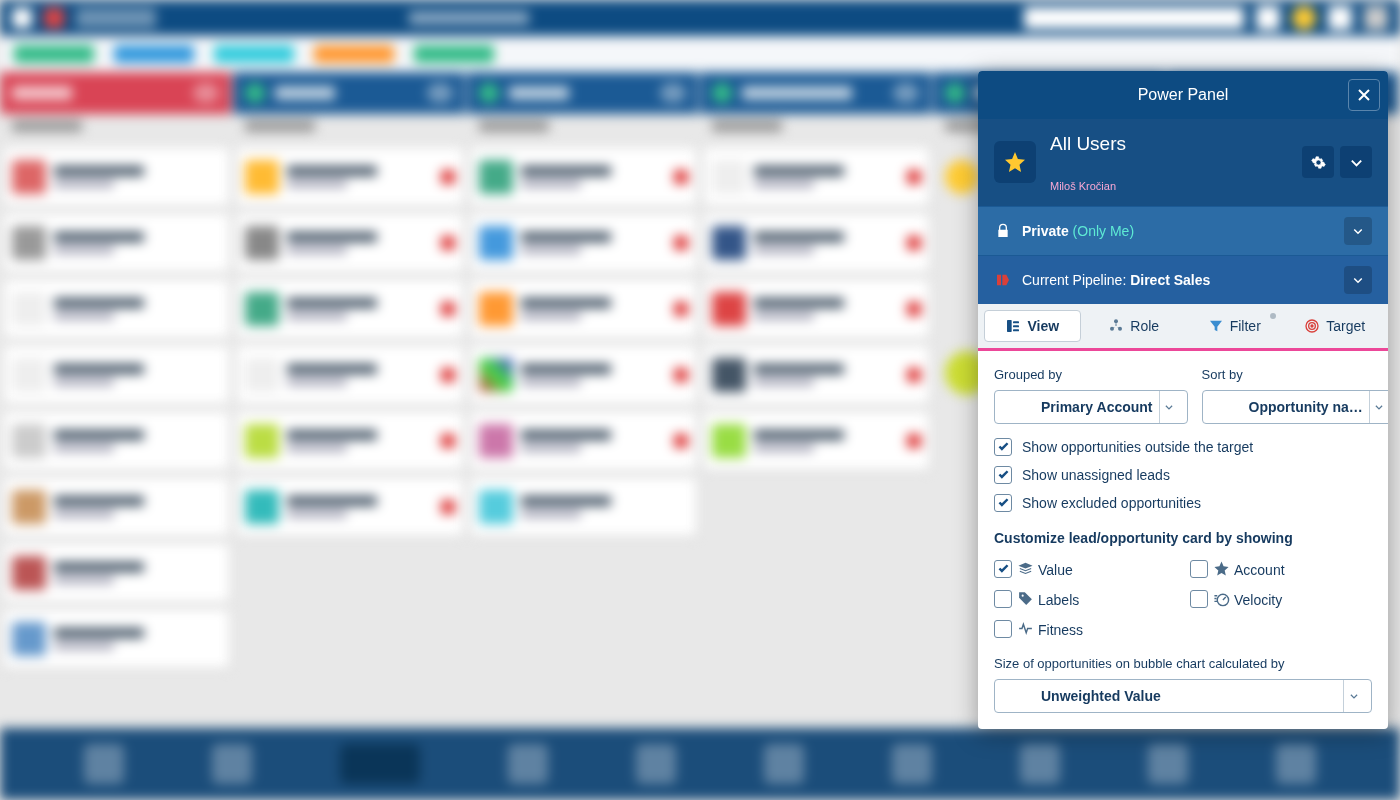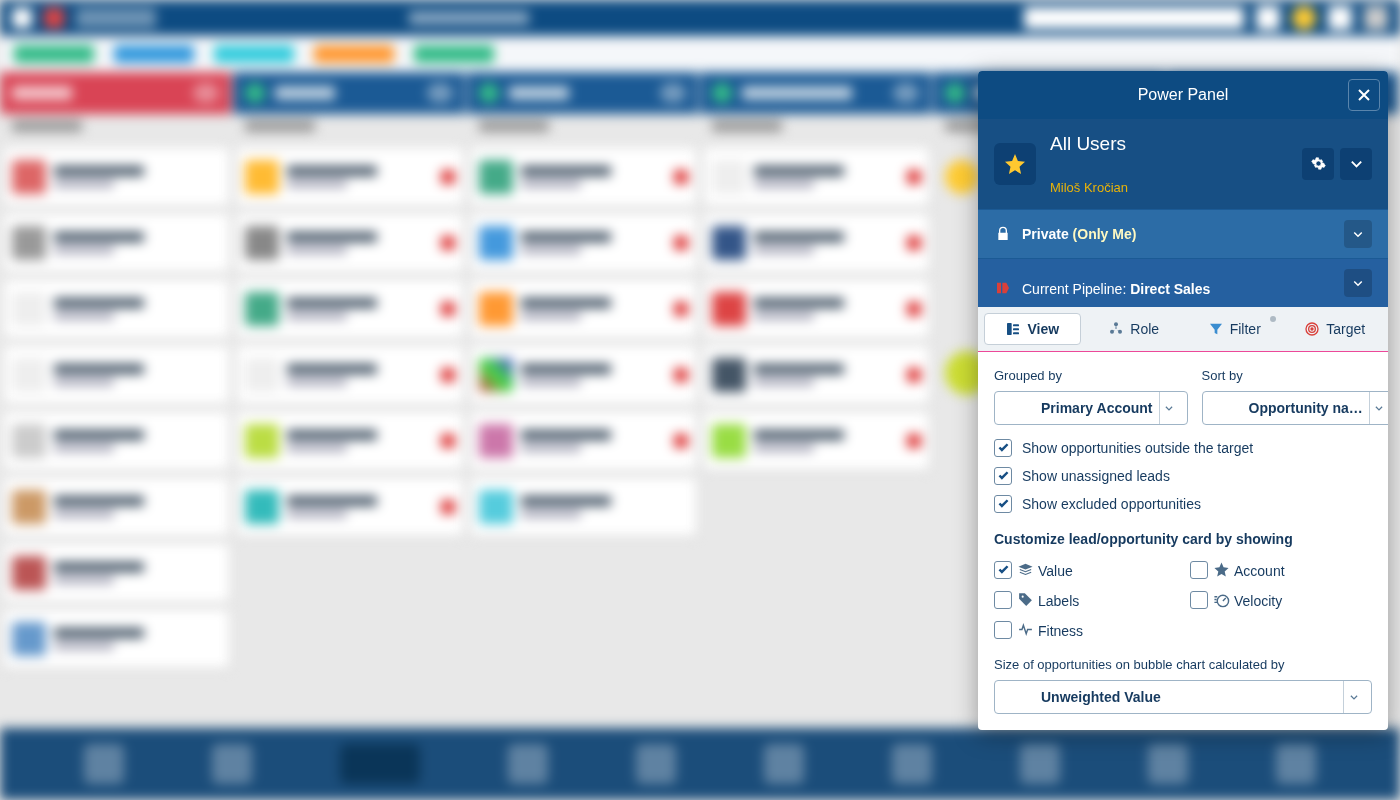--- a/index.html
+++ b/index.html
@@ -36,37 +36,37 @@
 
 .panel { position:absolute; top:71px; right:12px; width:410px; background:#fff; border-radius:4px; box-shadow:0 4px 24px rgba(0,0,0,0.35); overflow:hidden; font-size:13px; color:#264159; }
 .panel-header { height:48px; background:#0d4b82; color:#fff; display:flex; align-items:center; justify-content:center; position:relative; font-size:16px; font-weight:400; }
 .panel-close { position:absolute; right:8px; top:8px; width:32px; height:32px; border:1.5px solid #5a85ac; border-radius:4px; display:flex; align-items:center; justify-content:center; cursor:pointer; }
 .panel-close svg { width:16px; height:16px; stroke:#fff; stroke-width:2; }
 
 .panel-profile { background:#174f84; padding:14px 16px; display:flex; align-items:center; gap:14px; color:#fff; }
 .profile-icon { width:42px; height:42px; background:#0d4073; border-radius:6px; display:flex; align-items:center; justify-content:center; }
 .profile-icon svg { width:24px; height:24px; fill:#ffc830; }
 .profile-text .name { font-size:19px; font-weight:500; line-height:1.2; }
-.profile-text .sub { font-size:13px; color:#eab308;margin-top:24px; }
+.profile-text .sub { font-size:11px; color:#f9a8d4;margin-top:24px; }
 .profile-actions { margin-left:auto; display:flex; gap:6px; }
 .sq-btn { width:32px; height:32px; background:#0d4073; border-radius:4px; display:flex; align-items:center; justify-content:center; cursor:pointer; }
 .sq-btn svg { width:15px; height:15px; fill:#fff; stroke:#fff; }
 
 .panel-row { background:#2c6ca6; color:#fff; padding:10px 16px; display:flex; align-items:center; gap:10px; border-top:1px solid #1b5a95; cursor:pointer; }
-.panel-row.darker { background:#2560a0;align-items:flex-end; }
+.panel-row.darker { background:#2560a0; }
 .panel-row .ico { width:18px; height:18px; display:flex; align-items:center; justify-content:center; }
 .panel-row .ico svg { width:16px; height:16px; fill:#fff; }
 .panel-row .ico.red svg { fill:#d9403a; }
 .panel-row .label { flex:1; font-size:14px; }
-.panel-row .label .light { color:#fef9c3; font-weight:700; }
+.panel-row .label .light { color:#5eead4; font-weight:400; }
 .panel-row .label .bold { font-weight:600; }
 .panel-row .chev { width:28px; height:28px; background:rgba(0,0,0,0.18); border-radius:4px; display:flex; align-items:center; justify-content:center; }
 .panel-row .chev svg { width:12px; height:12px; stroke:#fff; stroke-width:2; fill:none; }
 
-.tabs { display:flex; background:#eef2f5; padding:6px; gap:6px; border-bottom:1px solid #ec4899; }
+.tabs { display:flex; background:#eef2f5; padding:6px; gap:6px; border-bottom:3px solid #ec4899; }
 .tab { flex:1; display:flex; align-items:center; justify-content:center; gap:6px; height:32px; border-radius:4px; font-size:14px; color:#163a5f; cursor:pointer; position:relative; }
 .tab.active { background:#fff; border:1px solid #c5cfd8; font-weight:600; }
 .tab .ti { width:16px; height:16px; }
 .tab .dot { position:absolute; top:3px; right:6px; width:6px; height:6px; background:#aebac4; border-radius:50%; }
 
 .panel-body { padding:16px; }
 .row-2col { display:flex; gap:14px; margin-bottom:14px; }
 .col { flex:1; }
 .field-label { font-size:13px; color:#163a5f; margin-bottom:8px; }
 .select { height:34px; border:1px solid #9fb4c6; border-radius:4px; display:flex; align-items:center; padding:0 8px 0 10px; font-weight:600; font-size:14px; color:#163a5f; position:relative; cursor:pointer; }

